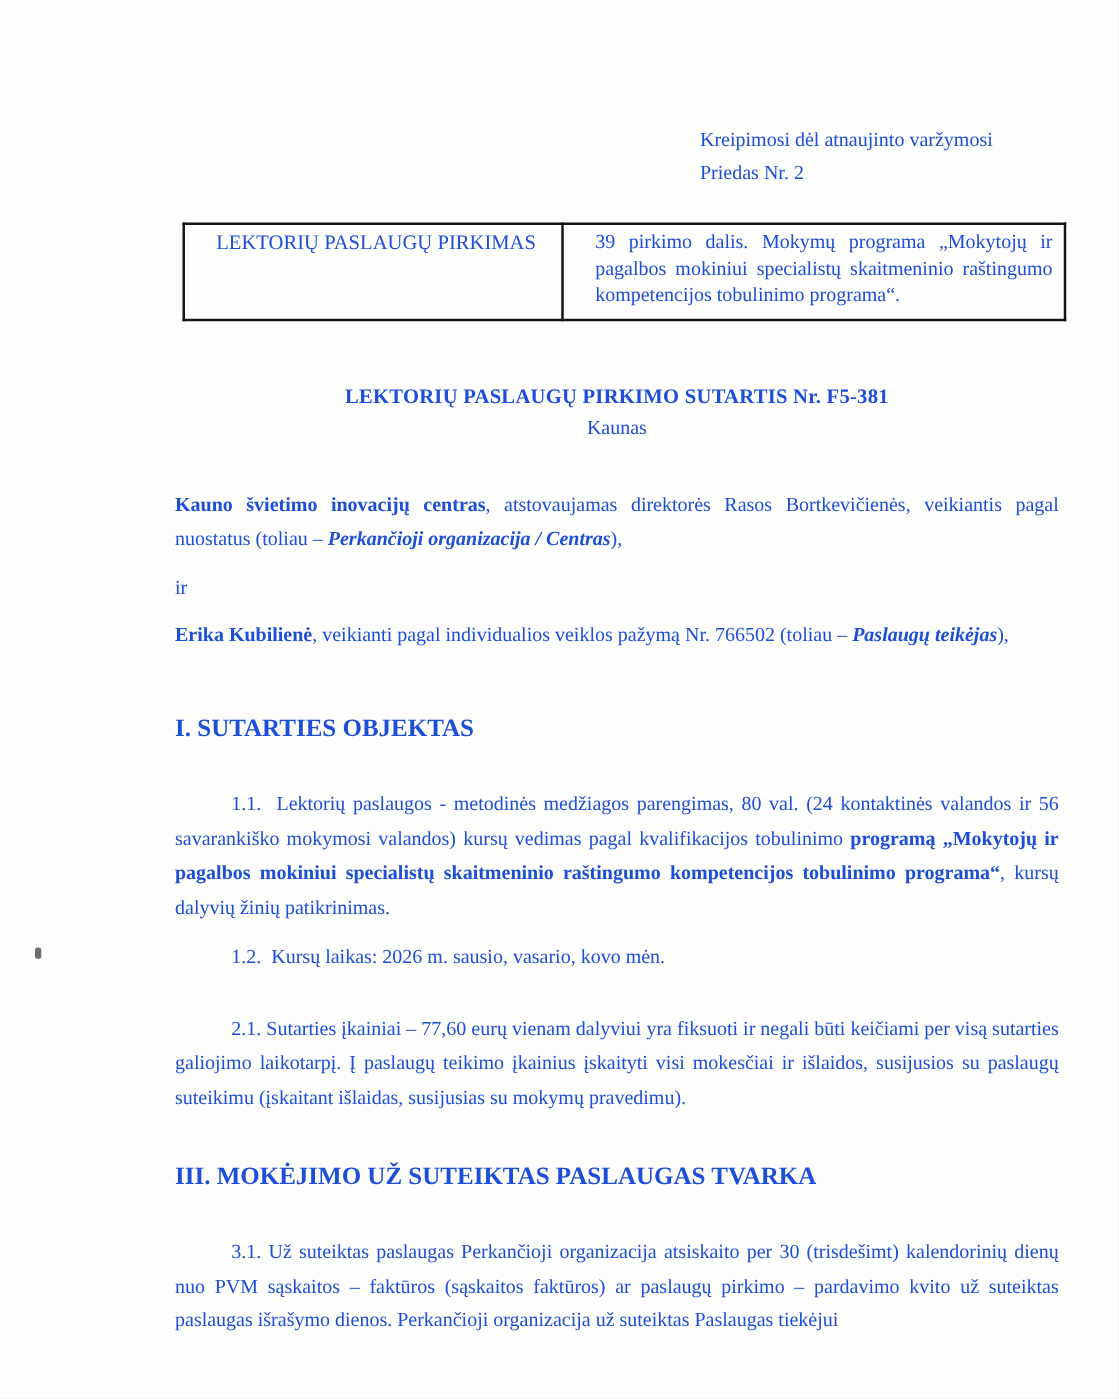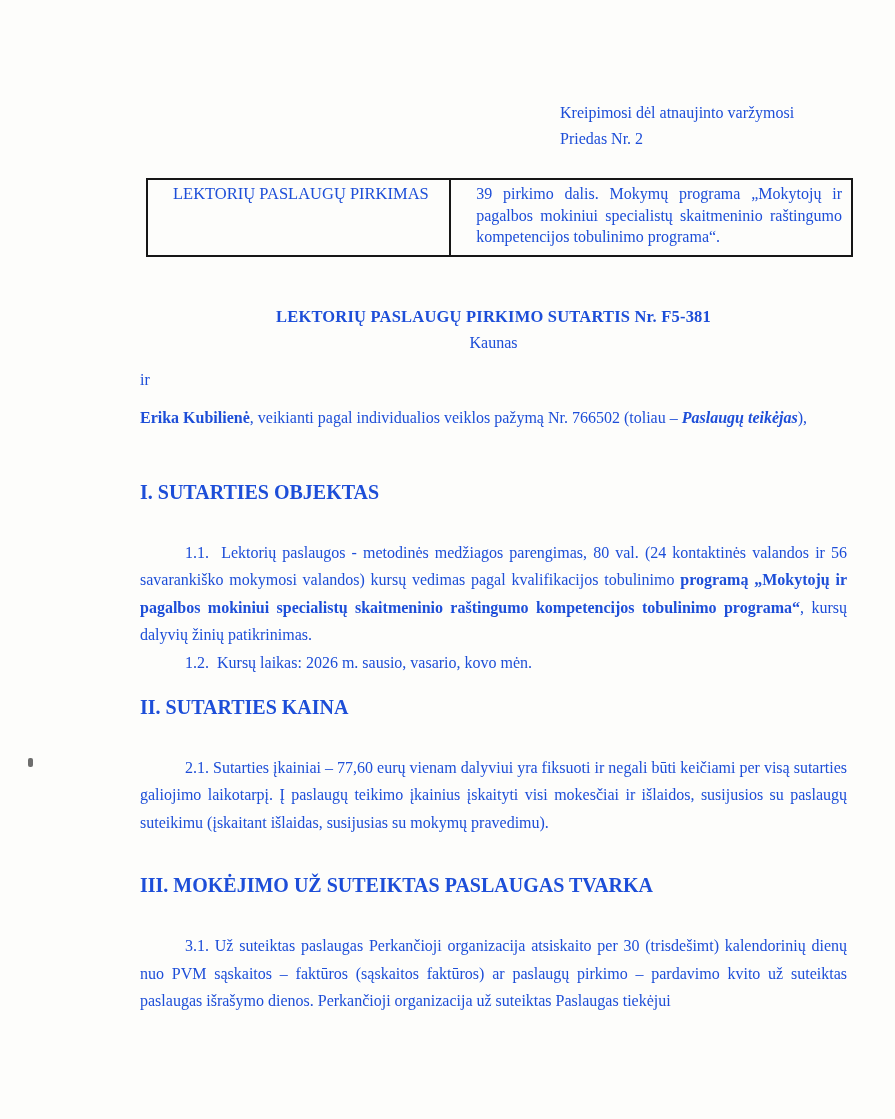--- a/index.html
+++ b/index.html
@@ -57,21 +57,21 @@
   }
   .h1-heading { margin-top: 43px; }
   .h2-heading { margin-top: 13px; }
   .h3-heading { margin-top: 32px; }
   .numbered {
     text-align: justify;
     text-indent: 45px;
     line-height: 1.72;
   }
   .p-11 { margin-top: 30px; }
-  .p-12 { margin-top: 0; text-align: left; }
+  .p-12 { margin-top: 12px; text-align: left; }
   .p-21 { margin-top: 30px; }
   .p-31 { margin-top: 30px; }
   .b  { font-weight: bold; }
   .bi { font-weight: bold; font-style: italic; }
   .scan-speck {
     position: absolute;
     left: 28px; top: 758px;
     width: 5px; height: 9px;
     background: #4a4a4a;
     border-radius: 2px;
@@ -96,32 +96,32 @@
         <td class="cell-left">LEKTORIŲ PASLAUGŲ PIRKIMAS</td>
         <td class="cell-right">39 pirkimo dalis. Mokymų programa „Mokytojų ir pagalbos mokiniui specialistų skaitmeninio raštingumo kompetencijos tobulinimo programa“.</td>
       </tr>
     </tbody>
   </table>
 
   <h1 class="doc-title">LEKTORIŲ PASLAUGŲ PIRKIMO SUTARTIS Nr. F5-381</h1>
 
   <div class="centered">Kaunas</div>
 
+  <p class="party party-1"><span class="b">Kauno švietimo inovacijų centras</span><span>, atstovaujamas direktorės Rasos Bortkevičienės, veikiantis pagal nuostatus (toliau – </span><span class="bi">Perkančioji organizacija / Centras</span><span>),</span></p>
 
   <p class="conj">ir</p>
 
   <p class="party party-2"><span class="b">Erika Kubilienė</span><span>, veikianti pagal individualios veiklos pažymą Nr. 766502 (toliau – </span><span class="bi">Paslaugų teikėjas</span><span>),</span></p>
 
   <h2 class="section-heading h1-heading">I. SUTARTIES OBJEKTAS</h2>
 
   <p class="numbered p-11"><span>1.1.&nbsp;&nbsp;Lektorių paslaugos - metodinės medžiagos parengimas, 80 val. (24 kontaktinės valandos ir 56 savarankiško mokymosi valandos) kursų vedimas pagal kvalifikacijos tobulinimo </span><span class="b">programą „Mokytojų ir pagalbos mokiniui specialistų skaitmeninio raštingumo kompetencijos tobulinimo programa“</span><span>, kursų dalyvių žinių patikrinimas.</span></p>
 
   <p class="numbered p-12">1.2.&nbsp;&nbsp;Kursų laikas: 2026 m. sausio, vasario, kovo mėn.</p>
 
-  <h2 class="section-heading h2-heading">II. SUTARTIES KAINA</h2>
 
   <p class="numbered p-21">2.1. Sutarties įkainiai – 77,60 eurų vienam dalyviui yra fiksuoti ir negali būti keičiami per visą sutarties galiojimo laikotarpį. Į paslaugų teikimo įkainius įskaityti visi mokesčiai ir išlaidos, susijusios su paslaugų suteikimu (įskaitant išlaidas, susijusias su mokymų pravedimu).</p>
 
   <h2 class="section-heading h3-heading">III. MOKĖJIMO UŽ SUTEIKTAS PASLAUGAS TVARKA</h2>
 
   <p class="numbered p-31">3.1. Už suteiktas paslaugas Perkančioji organizacija atsiskaito per 30 (trisdešimt) kalendorinių dienų nuo PVM sąskaitos – faktūros (sąskaitos faktūros) ar paslaugų pirkimo – pardavimo kvito už suteiktas paslaugas išrašymo dienos. Perkančioji organizacija už suteiktas Paslaugas tiekėjui</p>
 
 </div>
 
 </body></html>

